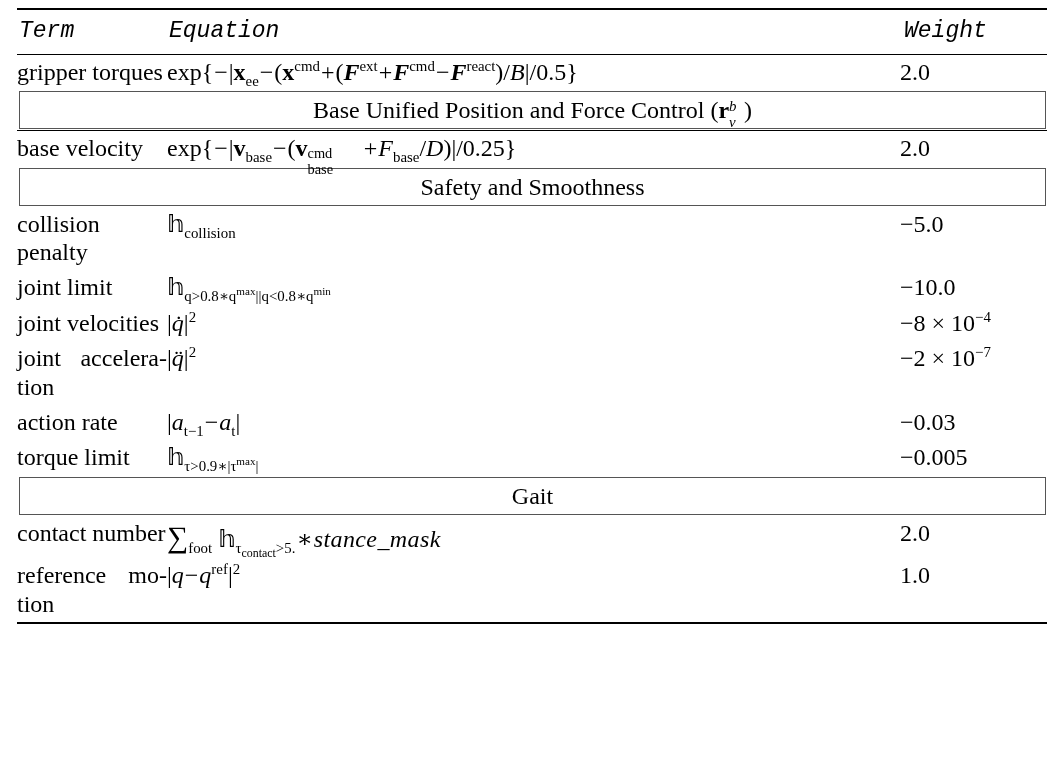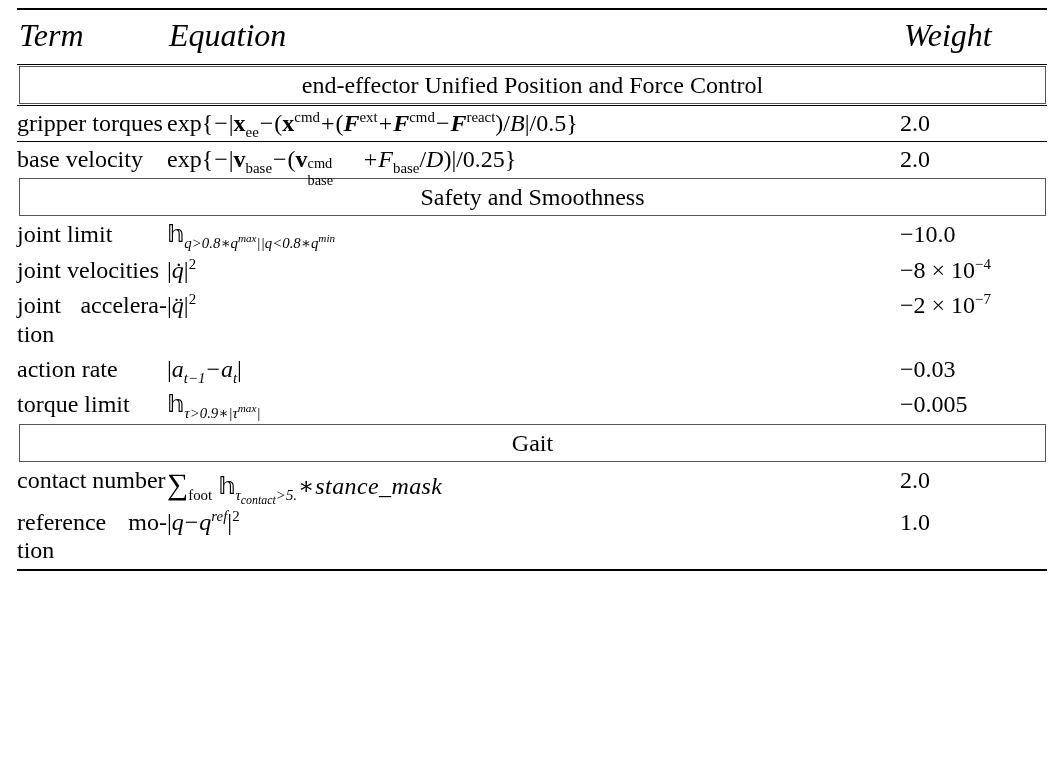--- a/index.html
+++ b/index.html
@@ -39,24 +39,25 @@
   .rule-mid td {
     border-top: 1.1px solid #000;
   }
   .rule-bottom td {
     border-bottom: 2.4px solid #000;
   }
 
   
   .hdr td {
     font-style: italic;
-    font-size: 32px;
+    font-size: 23px;
     padding: 9px 0 11px 0;
     vertical-align: bottom;
     line-height: 1.05;
+    font-family: Liberation Mono, monospace;
   }
   .hdr .term-cell   { padding-left: 2px; }
   .hdr .eq-cell     { padding-left: 2px; }
   .hdr .w-cell      { padding-left: 4px; }
 
   
   tr.section td {
     padding: 0;
   }
   .section-box {
@@ -106,21 +107,20 @@
   .mbi { font-weight: bold; font-style: italic; }
   .mup { font-style: normal; }
   .op  { font-style: normal; padding: 0 1px; }
   sup.sm, sub.sm {
     font-size: 0.62em;
     font-style: normal;
     line-height: 0;
   }
   sup.smi, sub.smi {
     font-size: 0.62em;
-    font-style: italic;
     line-height: 0;
   }
   .indic {
     font-family: "DejaVu Sans", sans-serif;
     font-style: normal;
     font-size: 0.98em;
   }
   .updown {
     display: inline-block;
     position: relative;
@@ -178,57 +178,73 @@
       <col class="c-weight">
     </colgroup>
     <tbody>
 
       <tr class="hdr rule-top">
         <td class="term-cell">Term</td>
         <td class="eq-cell">Equation</td>
         <td class="w-cell">Weight</td>
       </tr>
 
-      <tr class="section rule-mid">
-        <td colspan="3">
-          <div class="section-box">
-            <span>end-effector Unified Position and Force Control</span>
-          </div>
-        </td>
-      </tr>
 
       <tr class="data rule-mid">
         <td class="term-cell">gripper torques</td>
         <td class="eq-cell">
           <span class="math">
             <span class="mup">exp</span><span class="mup">{</span><span class="op">−</span><span class="bar">|</span><span class="mb">x</span><sub class="sm">ee</sub><span class="op">−</span><span class="mup">(</span><span class="mb">x</span><sup class="sm">cmd</sup><span class="op">+</span><span class="mup">(</span><span class="mbi">F</span><sup class="sm">ext</sup><span class="op">+</span><span class="mbi">F</span><sup class="sm">cmd</sup><span class="op">−</span><span class="mbi">F</span><sup class="sm">react</sup><span class="mup">)</span><span class="mup">/</span><span class="mi">B</span><span class="bar">|</span><span class="mup">/0.5}</span>
           </span>
         </td>
         <td class="w-cell">2.0</td>
       </tr>
 
+      <tr class="section">
+        <td colspan="3">
+          <div class="section-box">
+            <span>Base Unified Position and Force Control (</span>
+              <span class="mb">r</span>
+              <span class="updown">
+                <span class="up">b</span>
+                <span class="dn">v</span>
+              </span>
+              <span>)</span>
+          </div>
+        </td>
+      </tr>
 
       <tr class="data rule-mid">
         <td class="term-cell">base velocity</td>
         <td class="eq-cell">
           <span class="math">
             <span class="mup">exp</span><span class="mup">{</span><span class="op">−</span><span class="bar">|</span><span class="mb">v</span><sub class="sm">base</sub><span class="op">−</span><span class="mup">(</span><span class="mb">v</span><span class="stack"><span class="up">cmd</span><span class="dn">base</span></span><span class="op">+</span><span class="mi">F</span><sub class="sm">base</sub><span class="mup">/</span><span class="mi">D</span><span class="mup">)</span><span class="bar">|</span><span class="mup">/0.25}</span>
           </span>
         </td>
         <td class="w-cell">2.0</td>
       </tr>
 
       <tr class="section">
         <td colspan="3">
           <div class="section-box">
             <span>Safety and Smoothness</span>
           </div>
         </td>
       </tr>
 
+      <tr class="data">
+        <td class="term-cell">
+          <div>collision</div>
+          <div>penalty</div>
+        </td>
+        <td class="eq-cell">
+          <span class="math"><span class="indic">𝕙</span><sub class="sm">collision</sub></span>
+        </td>
+        <td class="w-cell">−5.0</td>
+      </tr>
 
       <tr class="data">
         <td class="term-cell">joint limit</td>
         <td class="eq-cell">
           <span class="math"><span class="indic">𝕙</span><sub class="smi">q&gt;0.8∗q<sup style="font-size:0.75em">max</sup>||q&lt;0.8∗q<sup style="font-size:0.75em">min</sup></sub></span>
         </td>
         <td class="w-cell">−10.0</td>
       </tr>
 
 

